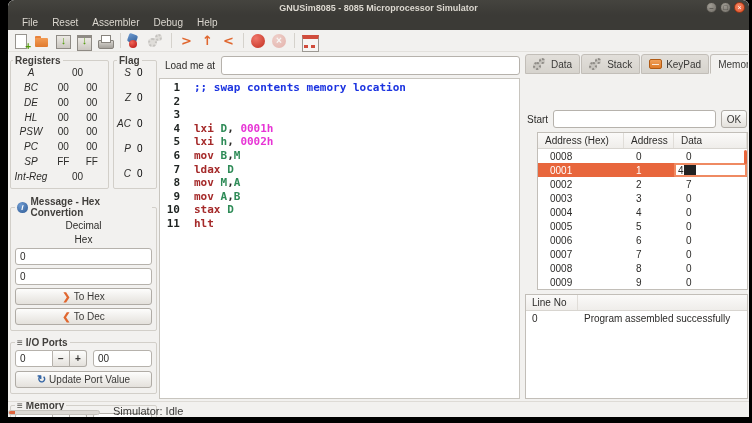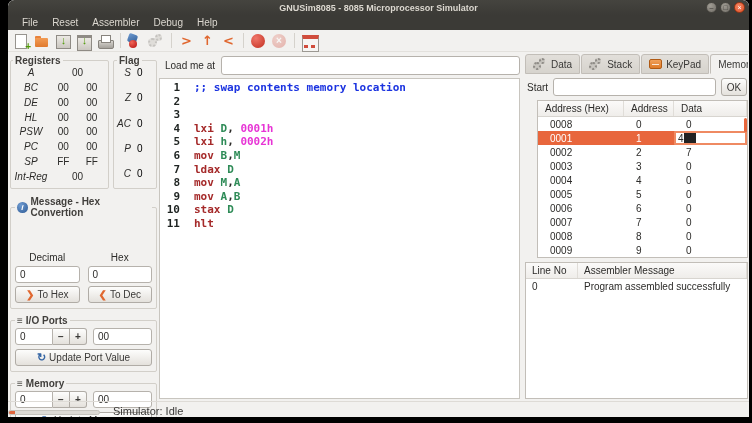--- a/index.html
+++ b/index.html
@@ -94,21 +94,21 @@
   .reg-row { display:flex; align-items:center; font-size:10px; }
   .reg-label { flex:0 0 36px; text-align:center; font-style:italic; color:#2c2b29; }
   .reg-vals { flex:1; display:flex; }
   .reg-vals span { flex:1; text-align:center; color:#2c2b29; }
   .flag-rows { display:flex; flex-direction:column; height:112px; justify-content:space-between; }
   .flag-row { display:flex; font-size:10px; justify-content:flex-start; gap:6px; }
   .flag-label { flex:0 0 14px; text-align:right; font-style:italic; color:#2c2b29; }
 
   
   .fs-conv { margin-top:7px; padding:2px 4px 5px 4px; }
-  .conv-grid { display:grid; grid-template-columns:1fr 1fr; gap:3px 8px;margin-top:32px; }
+  .conv-grid { display:grid; grid-template-columns:1fr; gap:3px 8px; }
   .conv-head { text-align:center; font-size:10px; color:#2c2b29; }
   .entry { background:#fff; border:1px solid #b6b2ac; border-radius:3px; height:17px;
            font-size:10px; padding:0 4px; color:#2c2b29; line-height:15px; width:100%;
            font-family:"Liberation Sans", sans-serif; }
   .btn { background:linear-gradient(#fdfdfc,#e4e1dc); border:1px solid #b0aca6;
          border-radius:3px; height:17px; font-size:10px; color:#3a3937;
          display:flex; align-items:center; justify-content:center; gap:3px; cursor:default; }
   .arr { color:#e0672f; font-weight:900; font-size:10px; }
   .refresh { color:#3465a4; font-weight:bold; font-size:11px; }
   .info-ic { width:11px; height:11px; border-radius:50%;
@@ -151,21 +151,21 @@
   .tab.active { background:#f2f1ef; border-bottom:1px solid #f2f1ef; font-weight:normal; }
   .tab-gears { position:relative; width:14px; height:14px; }
   .tab-gears .g1 { width:8px; height:8px; left:0; top:5px; }
   .tab-gears .g2 { width:6px; height:6px; left:6px; top:1px; }
   .tab-keypad { width:13px; height:10px; background:linear-gradient(#f0a05a,#df7b28);
                 border:1px solid #b05a14; border-radius:2px; position:relative; }
   .tab-keypad::after { content:""; position:absolute; left:2px; top:4px; right:2px;
                 height:1px; background:#fff; opacity:.8; }
 
   .start-row { display:flex; align-items:center; gap:5px; height:24px; flex:0 0 auto;
-               padding:2px 1px 0 2px; }
+               padding:2px 1px 0 2px;margin-top:32px; }
   .start-label { font-size:10px; color:#2c2b29; }
   .start-entry { flex:1; height:18px; }
   .ok-btn { flex:0 0 26px; height:18px; }
 
   .mem-table { height:158px; background:#fff; border:1px solid #c2beb8; margin-top:2px;
                position:relative; overflow:hidden; flex:0 0 auto; font-size:10px;margin-left:12px; }
   .thead { display:grid; grid-template-columns:86px 50px 1fr; height:16px;
            background:linear-gradient(#fbfaf9,#efedea); border-bottom:1px solid #d8d5d0;
            color:#2c2b29; }
   .thead span { padding:2px 0 0 7px; border-right:1px solid #e0ddd8; overflow:hidden;
@@ -504,21 +504,20 @@
               <span>9</span>
               <span>0</span>
             </div>
           </div>
         <div class="mem-scrollbar"></div>
       </div>
 
       <div class="msg-table">
         <div class="msg-head">
             <span>Line No</span>
-            <span>Assembler Message</span>
           </div>
         <div id="msg-rows">
             <div class="msg-row">
               <span>0</span>
               <span>Program assembled successfully</span>
             </div>
           </div>
       </div>
     </div>
   </div>

